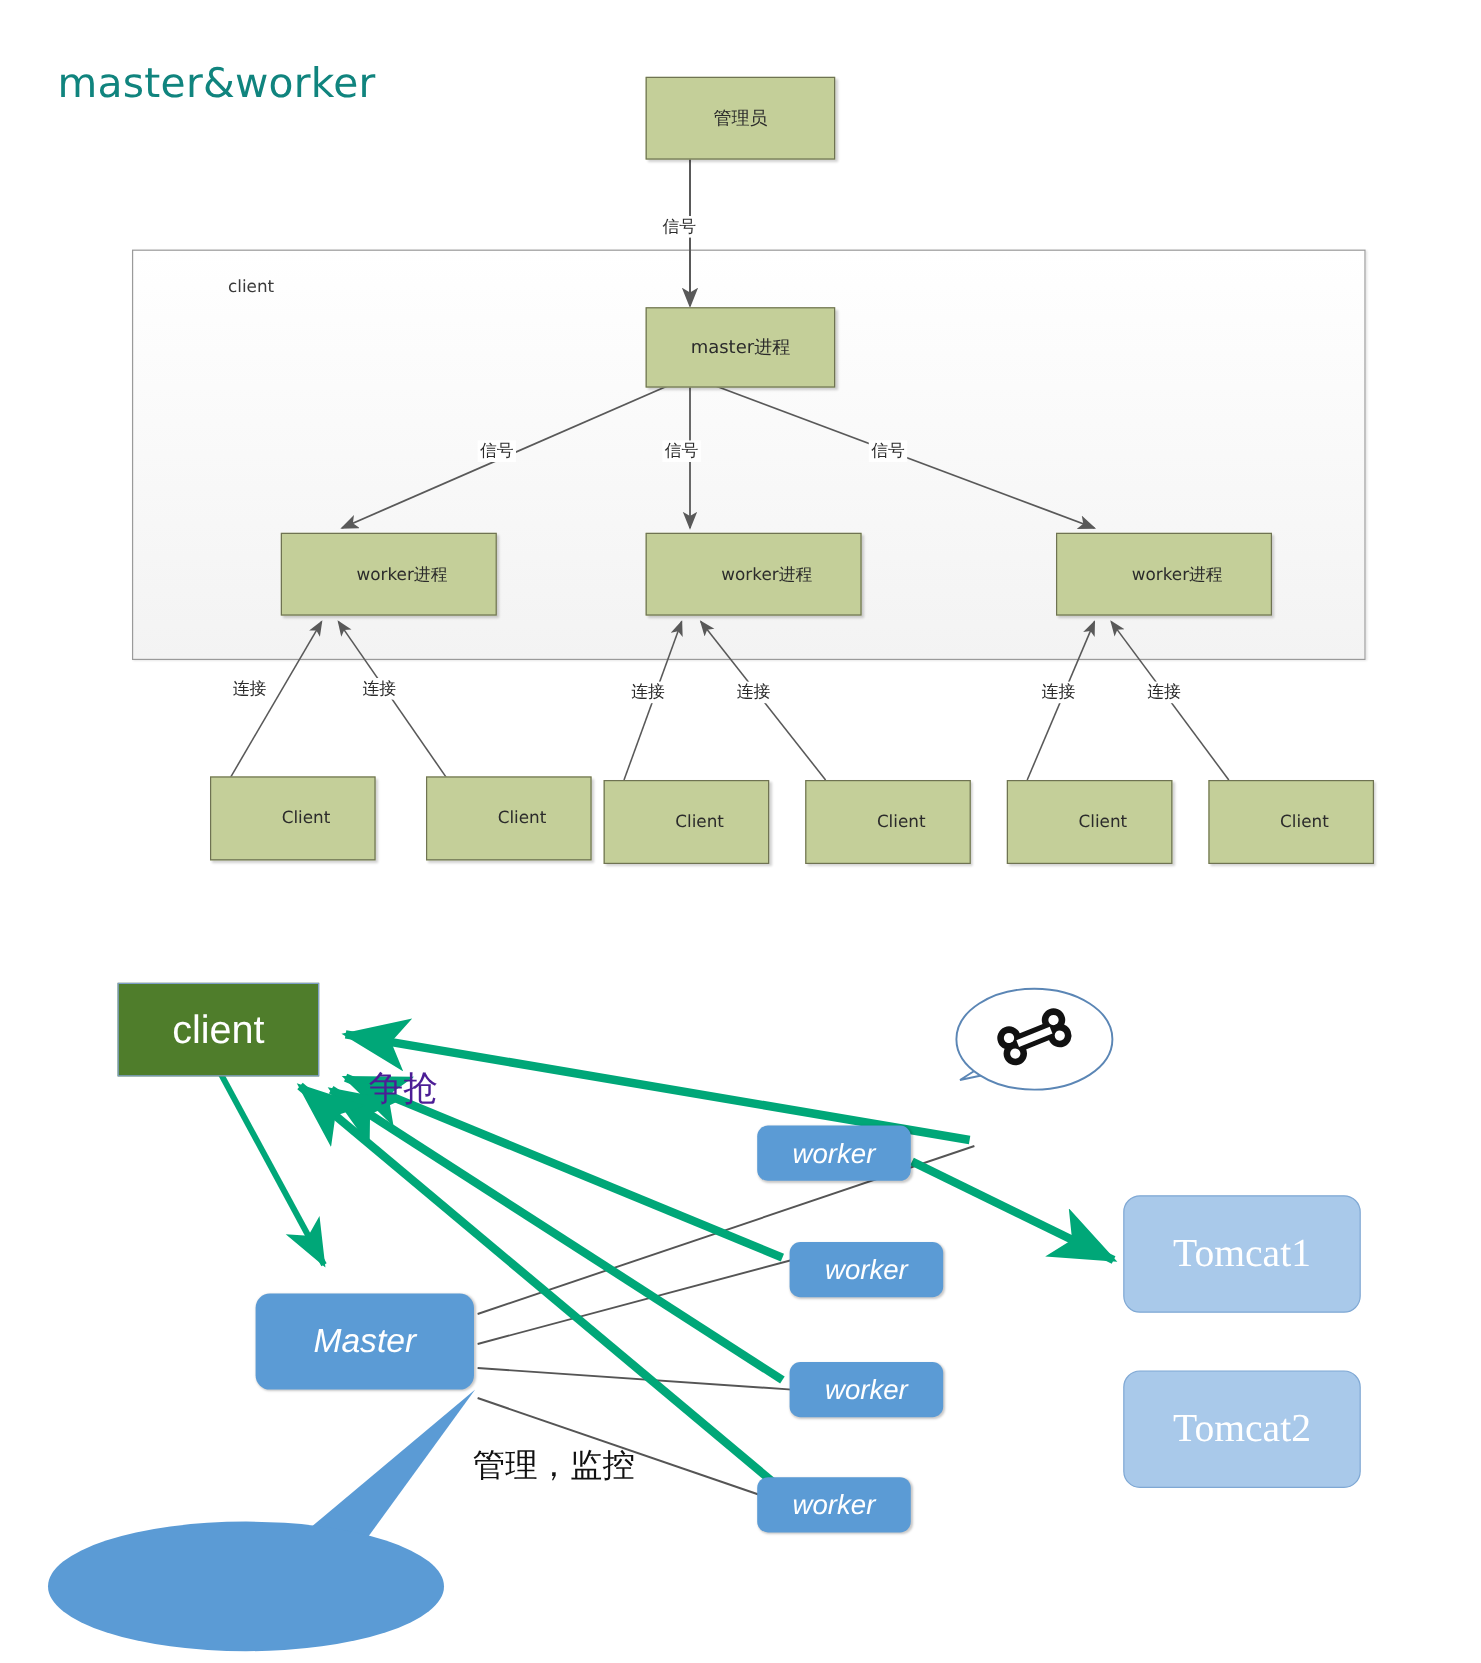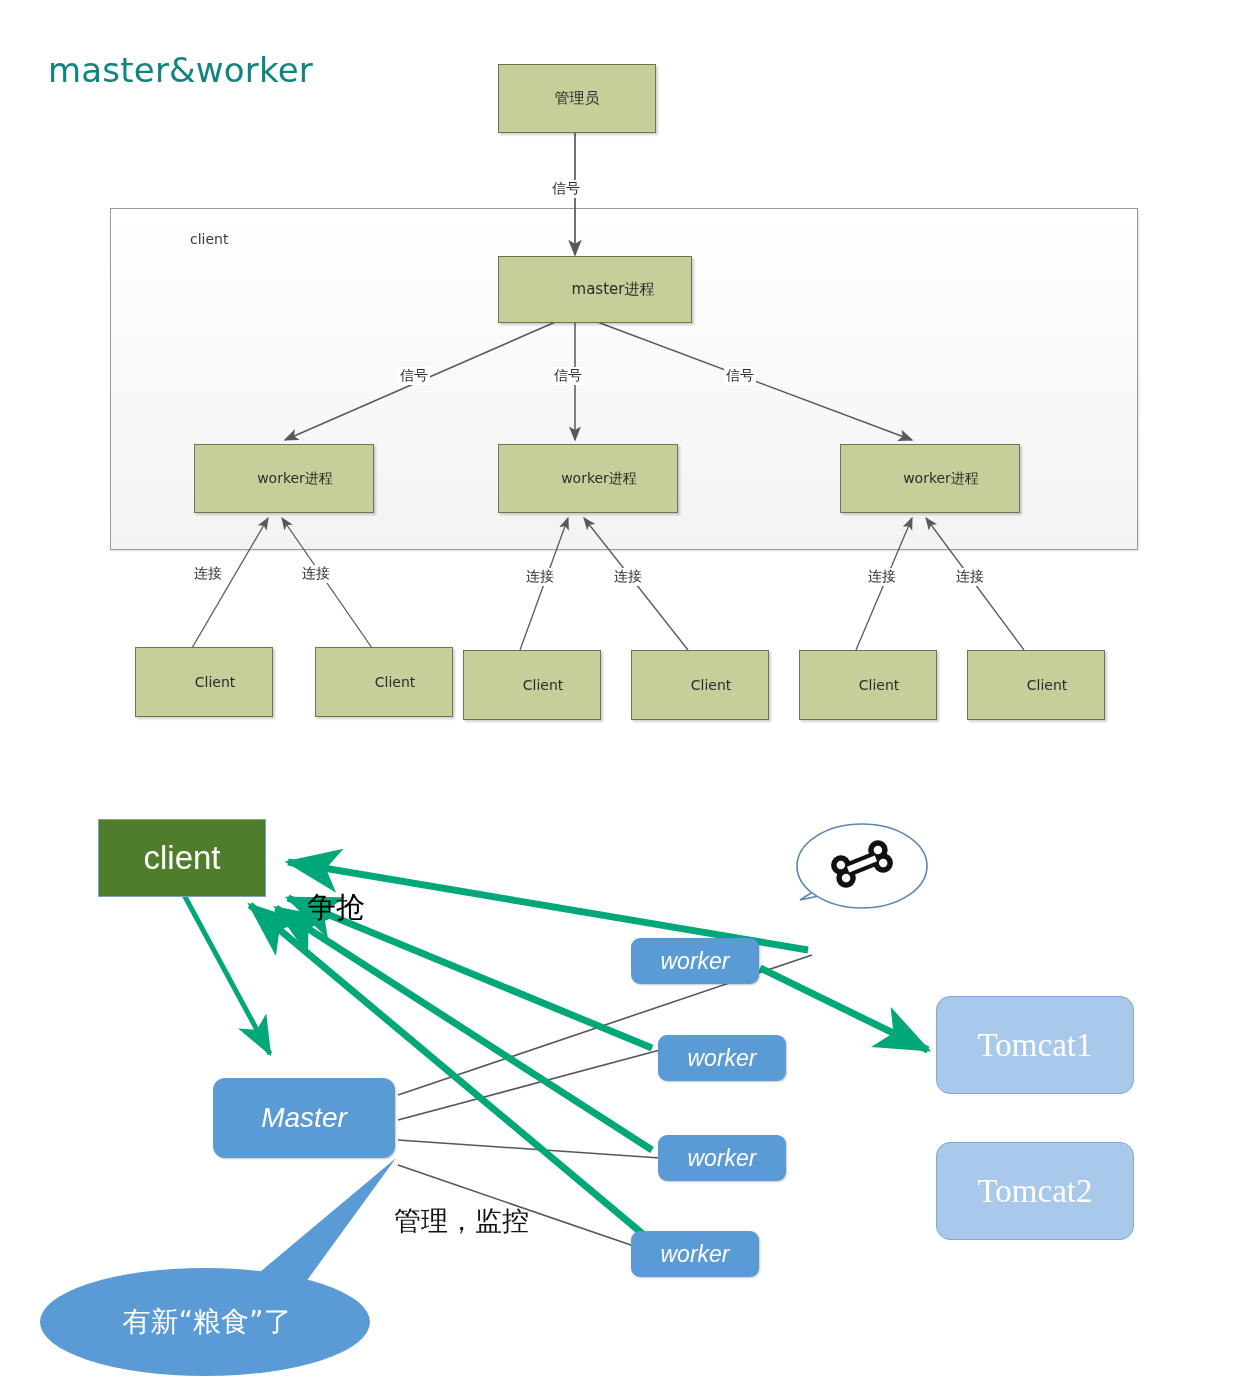--- a/index.html
+++ b/index.html
@@ -11,20 +11,21 @@
     position:absolute;left:48px;top:50px;
     font-size:34px;color:#10847e;letter-spacing:.2px;
     font-family:"DejaVu Sans",sans-serif;font-weight:400;
   }
   .gbox{
     position:absolute;background:#c4cf99;border:1.6px solid #6f7352;
     box-shadow:2px 2px 2px rgba(0,0,0,.18);
     display:flex;align-items:center;justify-content:center;
     color:#2b2b2b;font-size:15px;
     font-family:"DejaVu Sans","Liberation Sans",sans-serif;
+    margin-left:40px;
   }
   .gbox.small{font-size:14px;padding-left:22px;}
   #nginx-container{
     position:absolute;left:110px;top:208px;width:1026px;height:340px;
     background:linear-gradient(#ffffff,#f3f3f3);
     border:1.4px solid #9a9a9a;box-shadow:1px 1px 2px rgba(0,0,0,.12);
   }
   #nginx-label{
     position:absolute;left:190px;top:231px;font-size:14px;color:#3a3a3a;
     font-family:"DejaVu Sans","Liberation Sans",sans-serif;
@@ -49,21 +50,21 @@
     color:#ffffff;font-family:"Liberation Sans",sans-serif;font-style:italic;
   }
   .worker-box{width:128px;height:46px;font-size:23px;}
   #master-box{left:213px;top:1078px;width:182px;height:80px;font-size:28px;border-radius:12px;}
   .tbox{
     position:absolute;background:#a9c9ea;border:1px solid #7fa8d4;border-radius:14px;
     display:flex;align-items:center;justify-content:center;
     color:#ffffff;font-size:33px;font-family:Liberation Serif, serif;
   }
   #grab-label{
-    position:absolute;left:307px;top:888px;font-size:29px;color:#000000;
+    position:absolute;left:307px;top:888px;font-size:29px;color:#4c1d95;
     font-family:"DejaVu Sans","Liberation Sans",sans-serif;white-space:nowrap;
   }
   #manage-label{
     position:absolute;left:374px;top:1203px;font-size:27px;color:#111;
     font-family:"DejaVu Sans","Liberation Sans",sans-serif;white-space:nowrap;margin-left:20px;
   }
   #food-bubble-text{
     position:absolute;left:82px;top:1303px;width:250px;text-align:center;
     font-size:28px;color:#ffffff;pointer-events:none;
     font-family:"DejaVu Sans","Liberation Sans",sans-serif;white-space:nowrap;
@@ -103,21 +104,21 @@
 
     <line x1="520" y1="650" x2="568" y2="518" stroke="#595959" stroke-width="1.3" marker-end="url(#ah)"></line>
     <line x1="688" y1="650" x2="584" y2="518" stroke="#595959" stroke-width="1.3" marker-end="url(#ah)"></line>
 
     <line x1="856" y1="650" x2="912" y2="518" stroke="#595959" stroke-width="1.3" marker-end="url(#ah)"></line>
     <line x1="1024" y1="650" x2="926" y2="518" stroke="#595959" stroke-width="1.3" marker-end="url(#ah)"></line>
   </svg>
 
   <div class="gbox" style="left:498px;top:64px;width:156px;height:67px;">管理员</div>
 
-  <div class="gbox" style="left:498px;top:256px;width:156px;height:65px;padding-left:36px;">master进程</div>
+  <div class="gbox" style="left:498px;top:256px;width:156px;height:65px;">master进程</div>
 
   <div class="gbox small" style="left:194px;top:444px;width:156px;height:67px;">worker进程</div>
   <div class="gbox small" style="left:498px;top:444px;width:156px;height:67px;">worker进程</div>
   <div class="gbox small" style="left:840px;top:444px;width:156px;height:67px;">worker进程</div>
 
   <div class="gbox small" style="left:135px;top:647px;width:114px;height:68px;">Client</div>
   <div class="gbox small" style="left:315px;top:647px;width:114px;height:68px;">Client</div>
   <div class="gbox small" style="left:463px;top:650px;width:114px;height:68px;">Client</div>
   <div class="gbox small" style="left:631px;top:650px;width:114px;height:68px;">Client</div>
   <div class="gbox small" style="left:799px;top:650px;width:114px;height:68px;">Client</div>
@@ -188,15 +189,14 @@
   <div class="bbox worker-box" style="left:658px;top:1135px;">worker</div>
   <div class="bbox worker-box" style="left:631px;top:1231px;">worker</div>
 
   <div class="bbox" id="master-box" style="position:absolute;">Master</div>
 
   <div class="tbox" style="left:936px;top:996px;width:196px;height:96px;">Tomcat1</div>
   <div class="tbox" style="left:936px;top:1142px;width:196px;height:96px;">Tomcat2</div>
 
   <div id="grab-label">争抢</div>
   <div id="manage-label">管理，监控</div>
-  <div id="food-bubble-text">有新“粮食”了</div>
 
 </div>
 
 </body></html>

